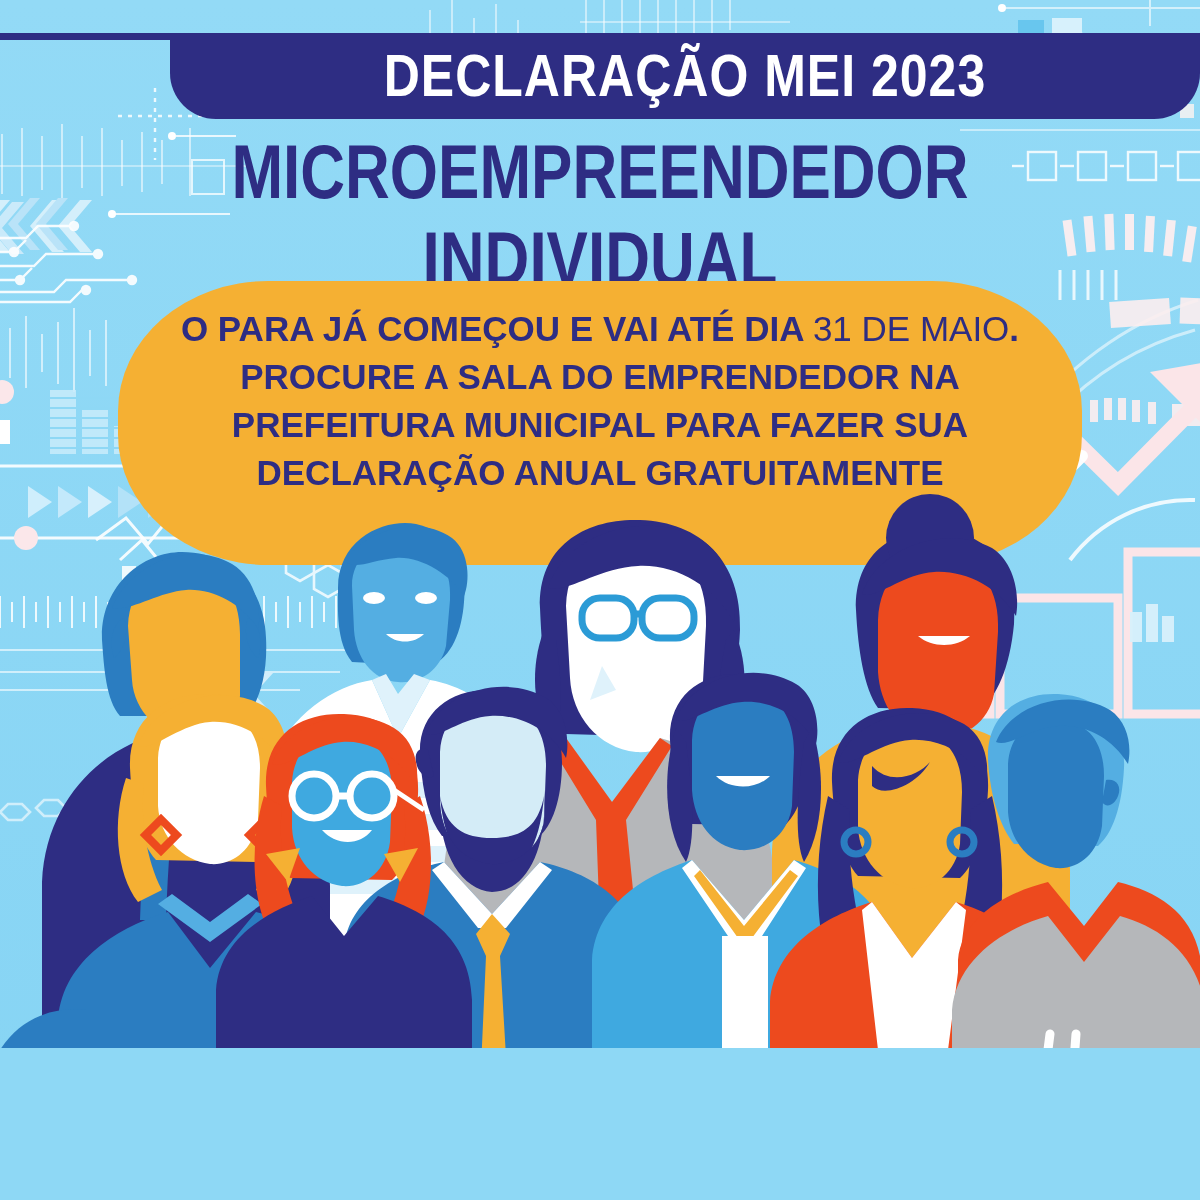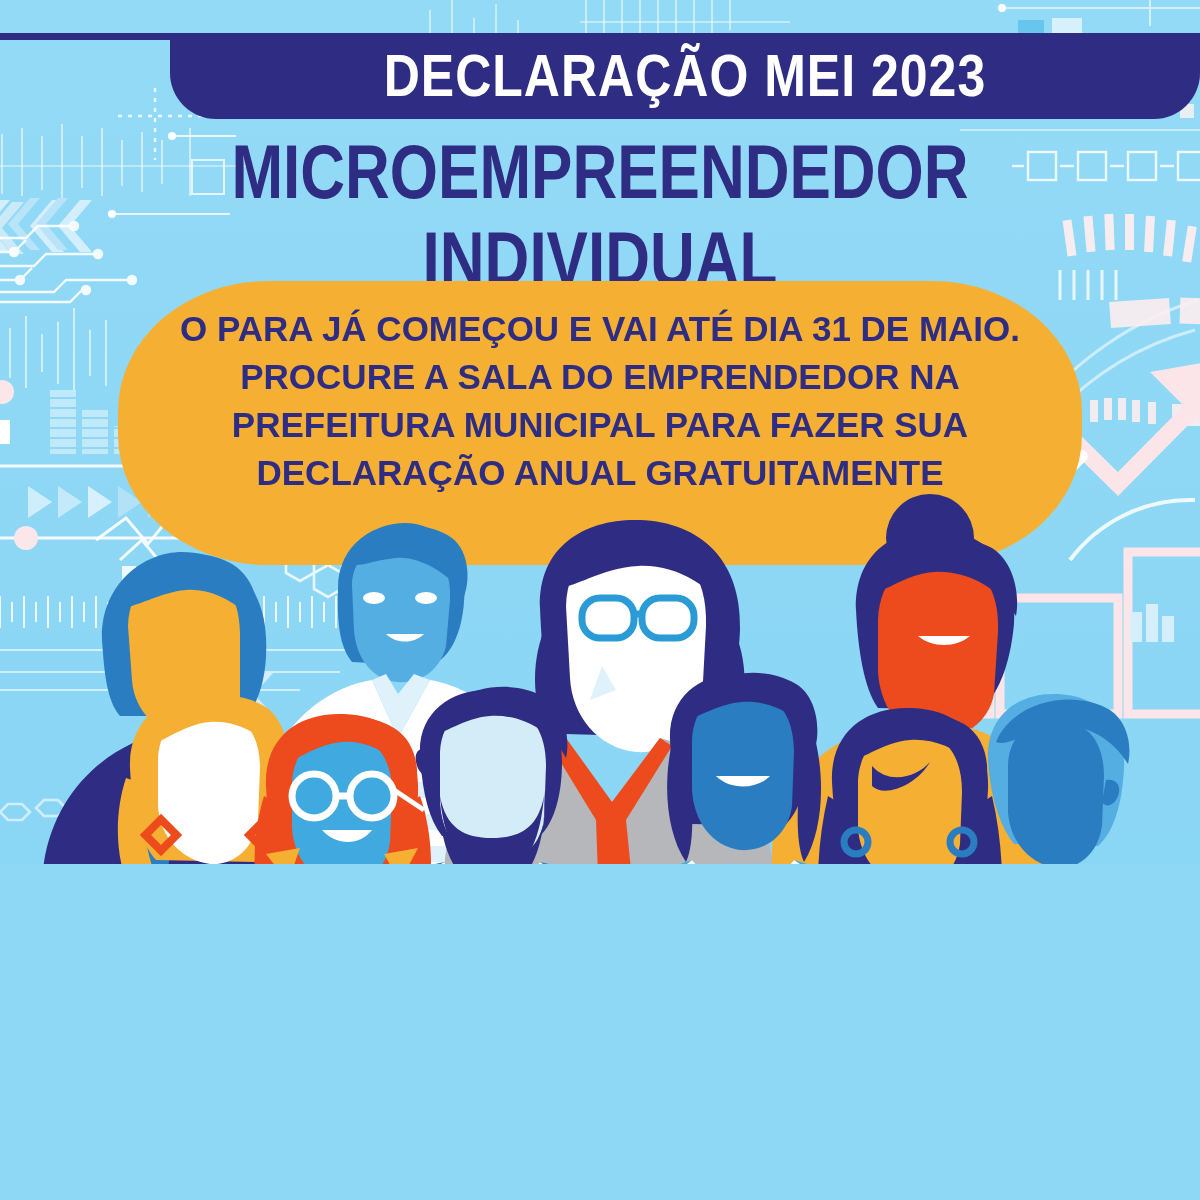--- a/index.html
+++ b/index.html
@@ -1,21 +1,21 @@
 <!DOCTYPE html>
 <html><head>
 <meta charset="utf-8">
 <style>
   html,body{margin:0;padding:0;}
   body{
     width:1200px;height:1200px;overflow:hidden;
     font-family:"Liberation Sans", sans-serif;
     background:#8ed8f5;
   }
-  .poster{position:relative;width:1200px;height:864px;overflow:hidden;background:#14b8a6;}
+  .poster{position:relative;width:1200px;height:1048px;overflow:hidden;background:#14b8a6;}
 
   
   .bg-layer{position:absolute;inset:0;overflow:hidden;}
   .bg-svg{position:absolute;inset:0;width:1200px;height:1200px;}
 
   
   .top-rule{position:absolute;left:0;top:33px;width:1200px;height:7px;background:#2e2d83;}
 
   
   .title-banner{
@@ -38,21 +38,21 @@
   
   .bubble{
     position:absolute;left:118px;top:281px;width:964px;height:284px;
     background:#f5b033;border-radius:150px/130px;
   }
   .bubble-text{
     position:absolute;left:0;right:0;top:24px;text-align:center;
     color:#2e2d83;font-size:35px;line-height:48px;font-weight:bold;
     padding:0 28px;
   }
-  .bubble-text b{font-weight:bold;}
+  .bubble-text b{font-weight:normal;}
 
   
   .people{position:absolute;left:0;top:490px;width:1200px;height:710px;}
 
   
   .footer-band{
     position:absolute;left:158px;top:1060px;width:892px;height:127px;background:#ffffff;
   }
   .logo-pref{position:absolute;left:62px;top:28px;width:348px;height:72px;display:flex;align-items:center;}
   .pref-flag{width:74px;height:62px;flex:0 0 auto;}

